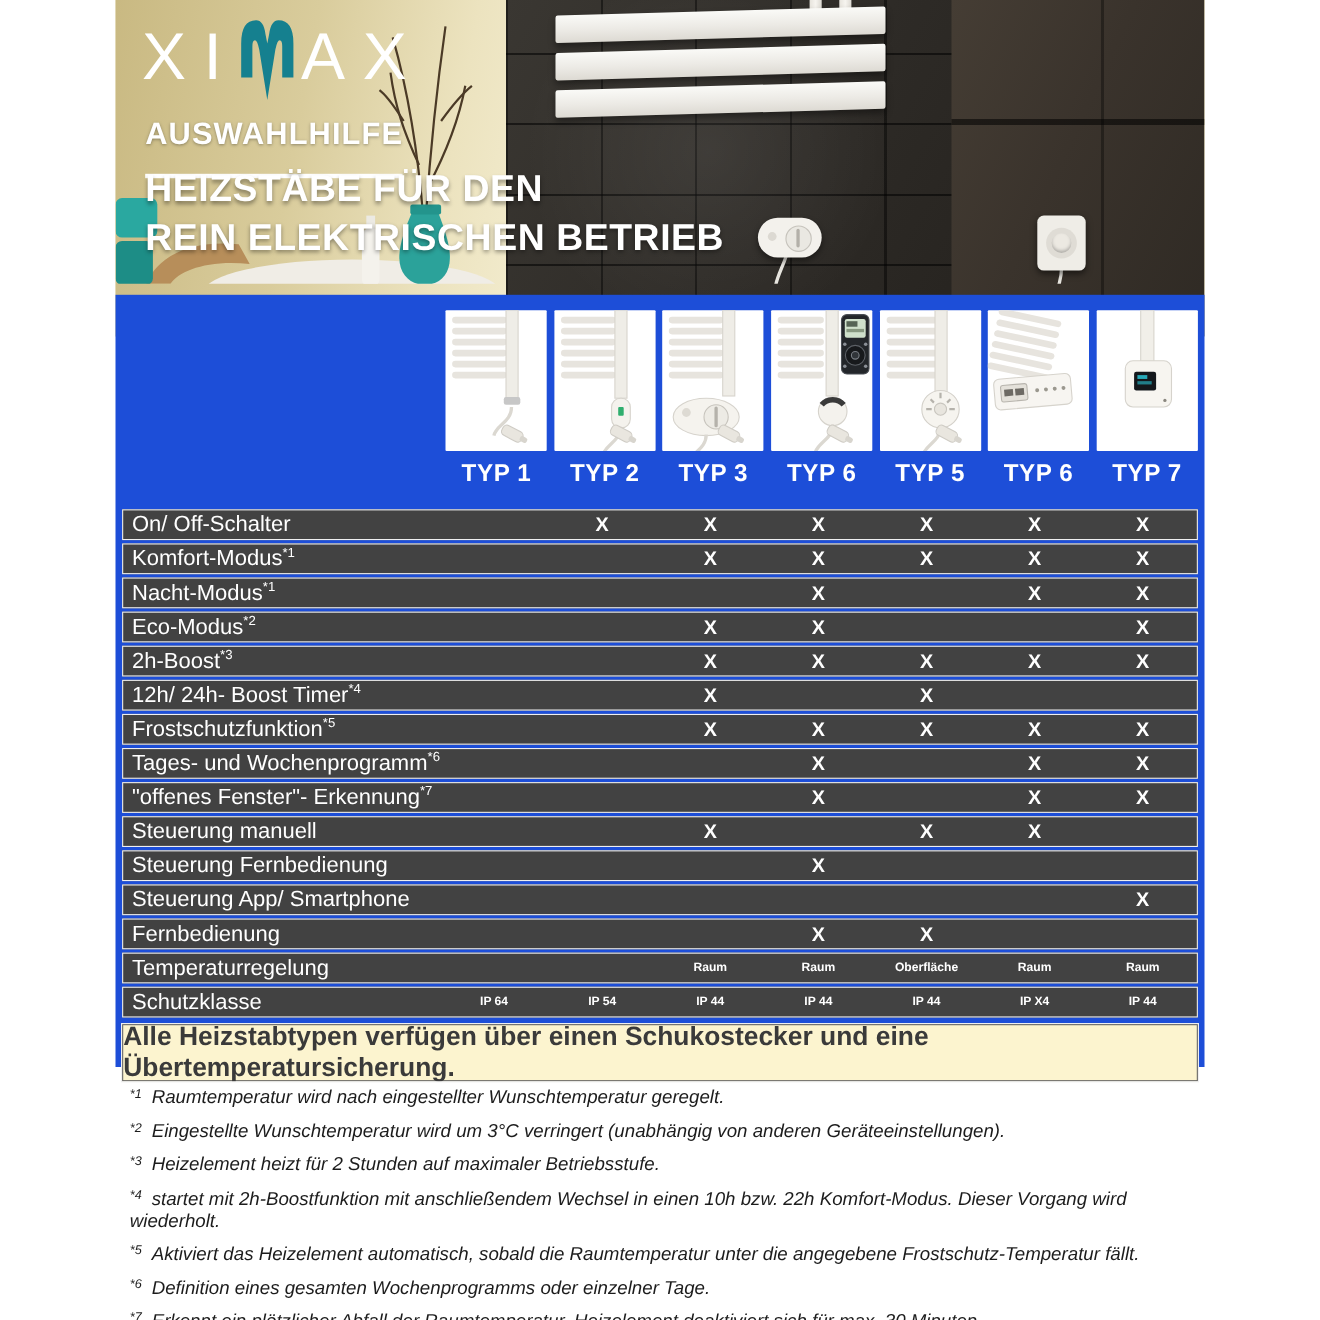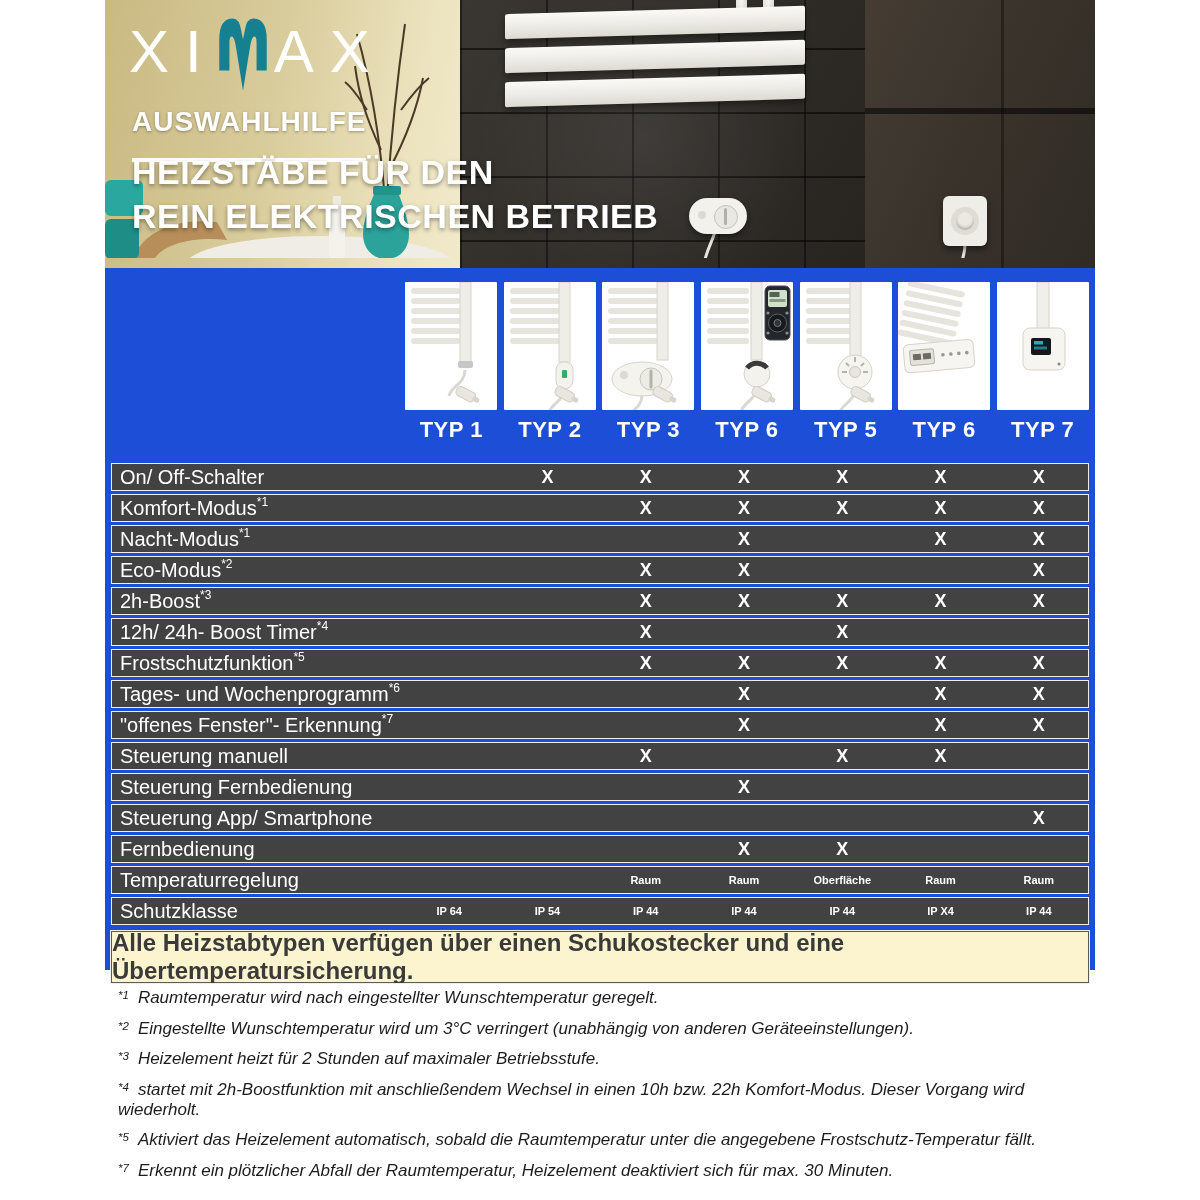--- a/index.html
+++ b/index.html
@@ -449,16 +449,17 @@
       <span class="note-text">Alle Heizstabtypen verfügen über einen Schukostecker und eine Übertemperatursicherung.</span>
     </div>
   </div>
 
   <div class="footnotes">
       <div class="fnote"><span class="fsup">*1</span><span>Raumtemperatur wird nach eingestellter Wunschtemperatur geregelt.</span></div>
       <div class="fnote"><span class="fsup">*2</span><span>Eingestellte Wunschtemperatur wird um 3°C verringert (unabhängig von anderen Geräteeinstellungen).</span></div>
       <div class="fnote"><span class="fsup">*3</span><span>Heizelement heizt für 2 Stunden auf maximaler Betriebsstufe.</span></div>
       <div class="fnote"><span class="fsup">*4</span><span>startet mit 2h-Boostfunktion mit anschließendem Wechsel in einen 10h bzw. 22h Komfort-Modus. Dieser Vorgang wird wiederholt.</span></div>
       <div class="fnote"><span class="fsup">*5</span><span>Aktiviert das Heizelement automatisch, sobald die Raumtemperatur unter die angegebene Frostschutz-Temperatur fällt.</span></div>
+      <div class="fnote"><span class="fsup">*6</span><span>Definition eines gesamten Wochenprogramms oder einzelner Tage.</span></div>
       <div class="fnote"><span class="fsup">*7</span><span>Erkennt ein plötzlicher Abfall der Raumtemperatur, Heizelement deaktiviert sich für max. 30 Minuten.</span></div>
     </div>
 
 </div>
 
 </body></html>

